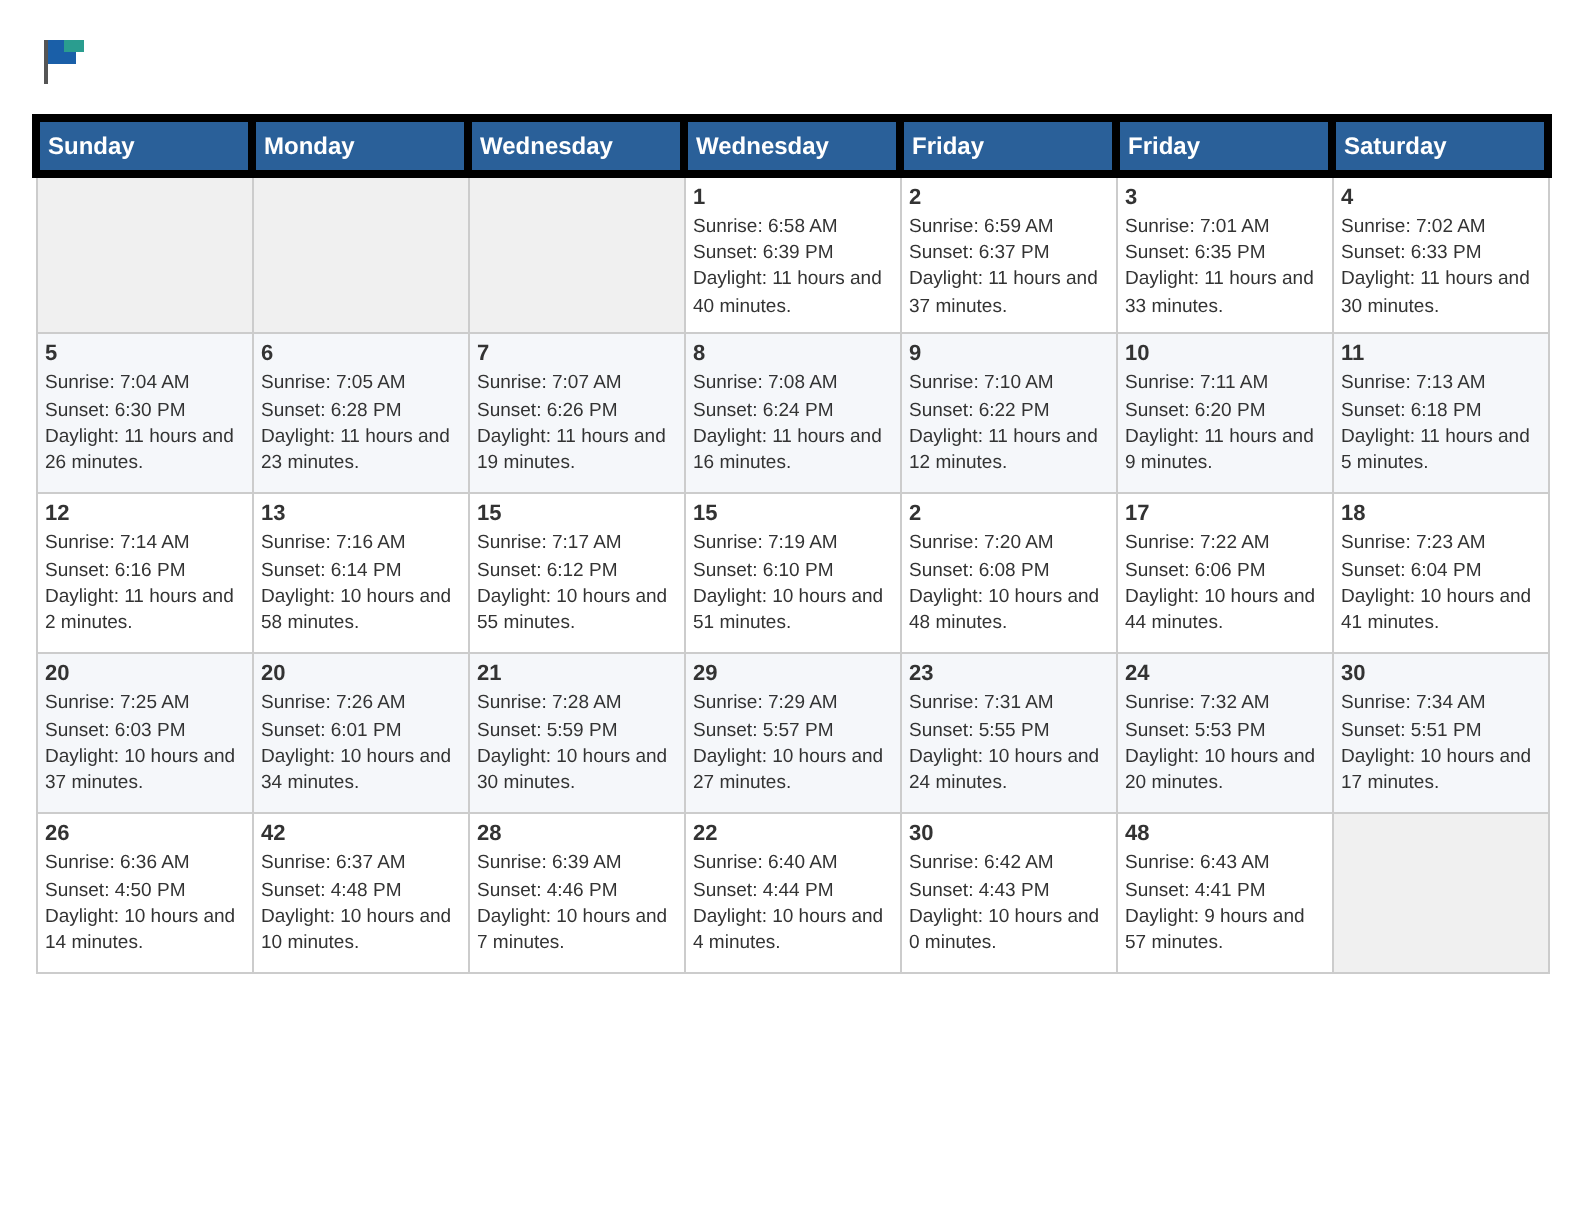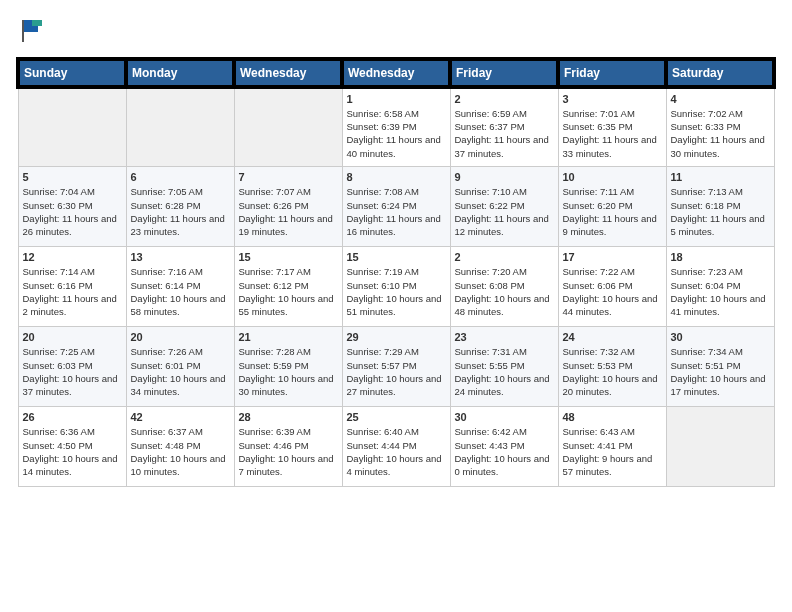--- a/index.html
+++ b/index.html
@@ -242,21 +242,21 @@
         </td>
         <td>
           <div class="day-number">42</div>
           <div class="day-info">Sunrise: 6:37 AM<br>Sunset: 4:48 PM<br>Daylight: 10 hours and 10 minutes.</div>
         </td>
         <td>
           <div class="day-number">28</div>
           <div class="day-info">Sunrise: 6:39 AM<br>Sunset: 4:46 PM<br>Daylight: 10 hours and 7 minutes.</div>
         </td>
         <td>
-          <div class="day-number">25</div>
+          <div class="day-number">22</div>
           <div class="day-info">Sunrise: 6:40 AM<br>Sunset: 4:44 PM<br>Daylight: 10 hours and 4 minutes.</div>
         </td>
         <td>
           <div class="day-number">30</div>
           <div class="day-info">Sunrise: 6:42 AM<br>Sunset: 4:43 PM<br>Daylight: 10 hours and 0 minutes.</div>
         </td>
         <td>
           <div class="day-number">48</div>
           <div class="day-info">Sunrise: 6:43 AM<br>Sunset: 4:41 PM<br>Daylight: 9 hours and 57 minutes.</div>
         </td>

